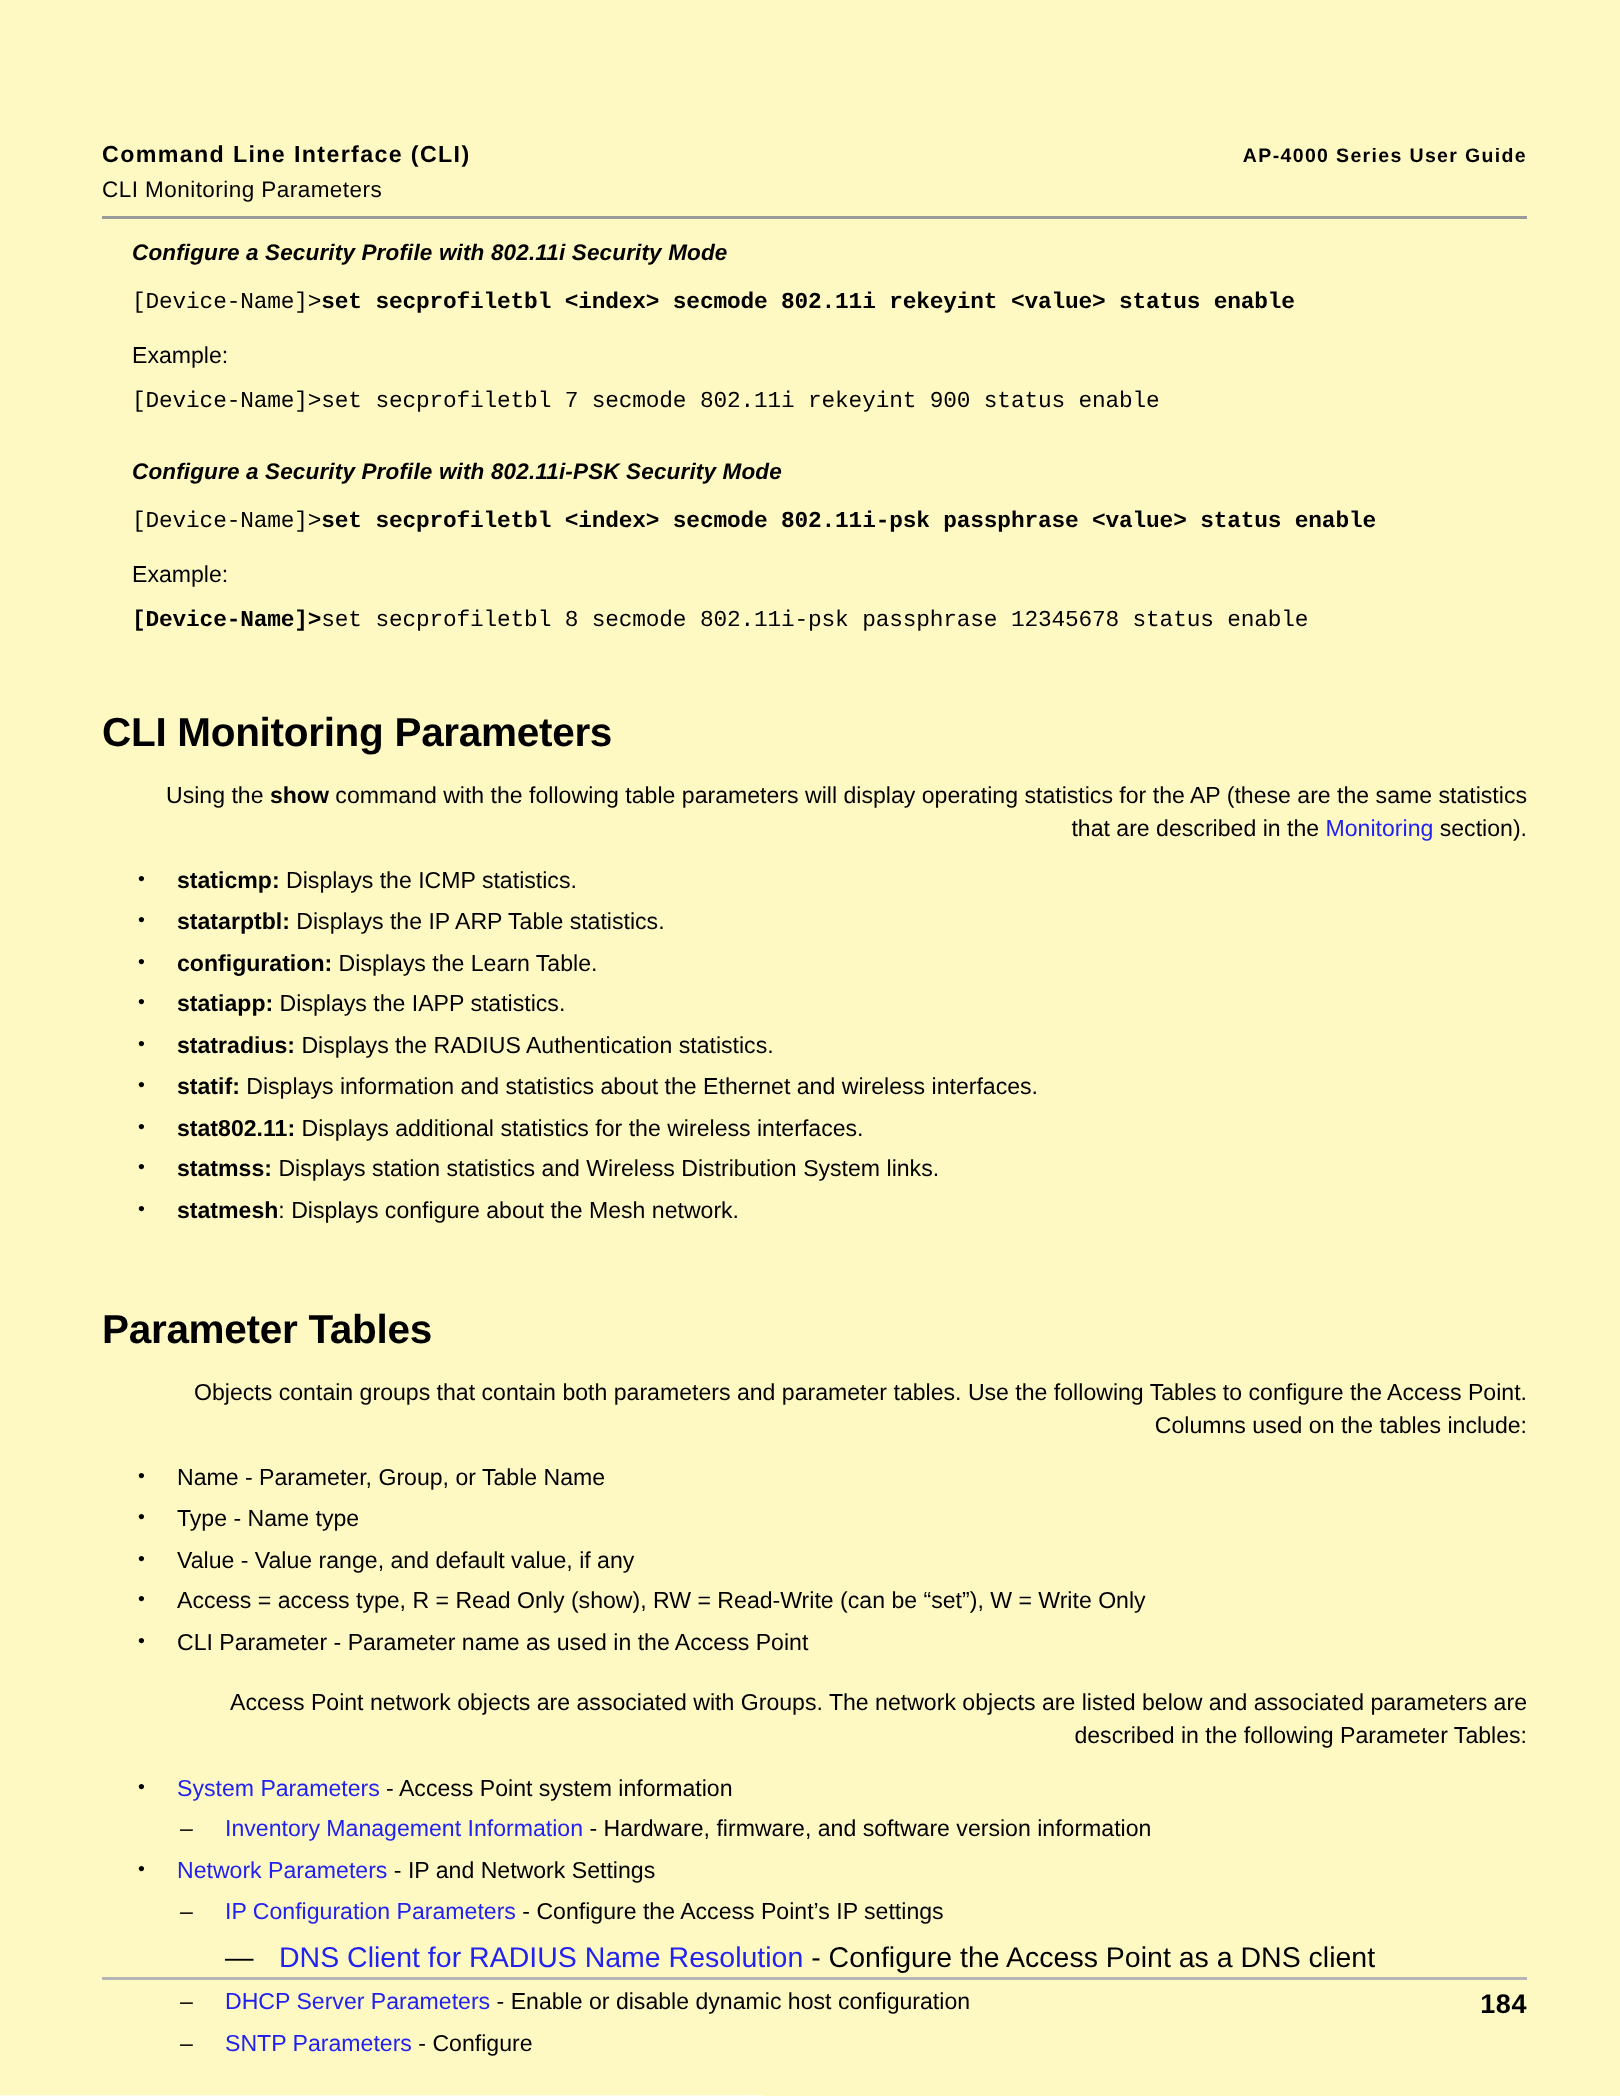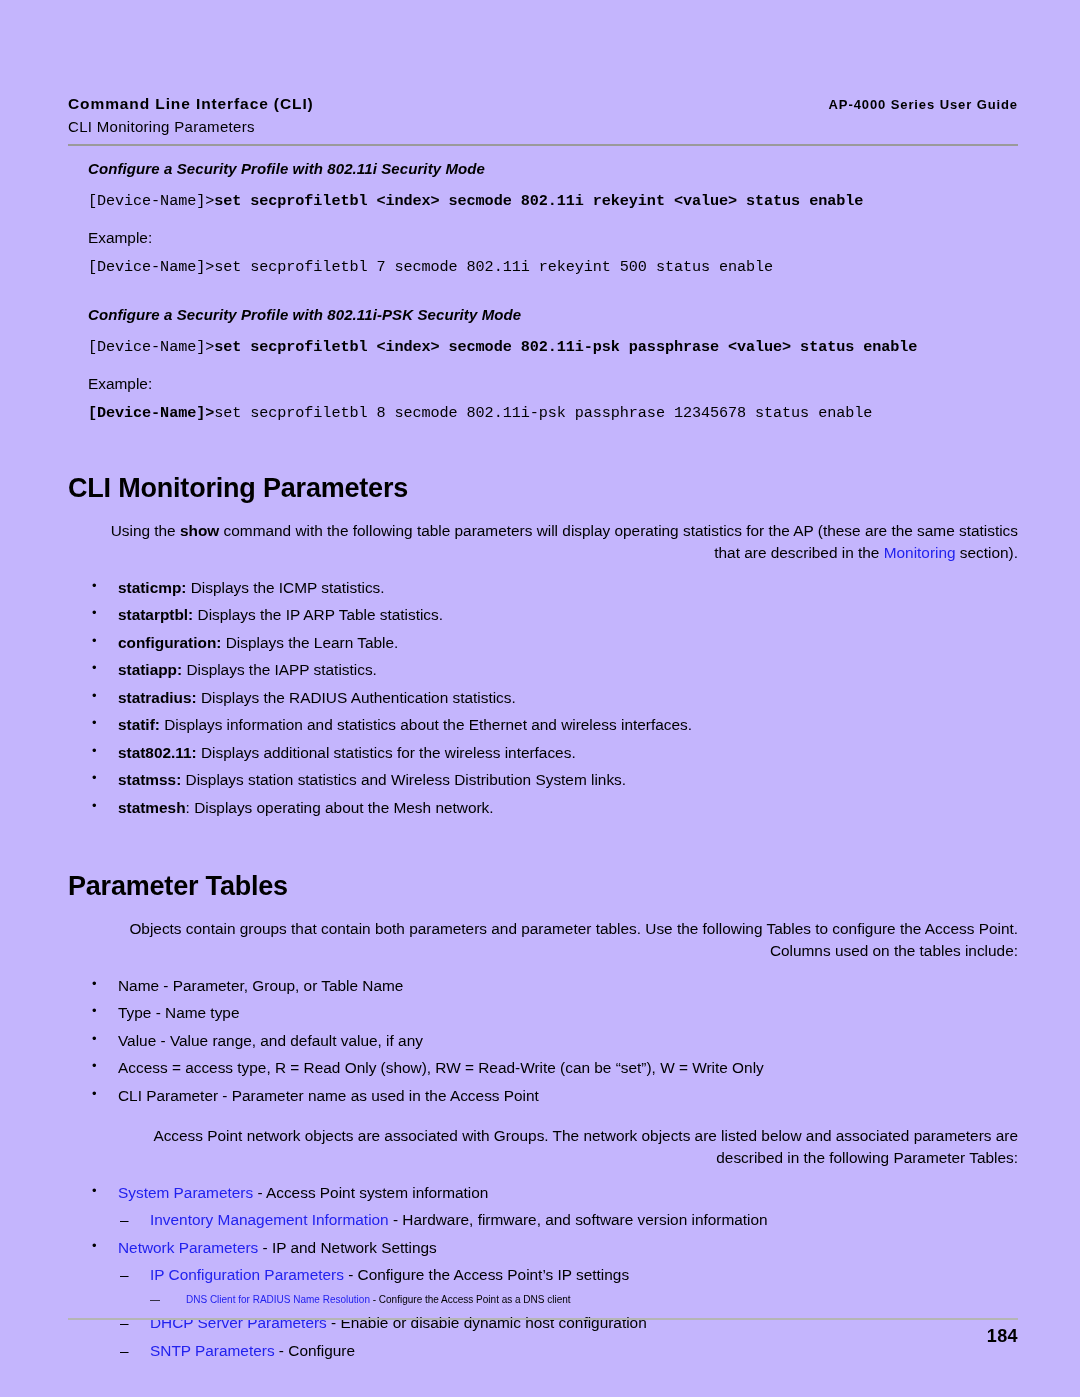--- a/index.html
+++ b/index.html
@@ -8,21 +8,21 @@
     background: #ffffff;
   }
   body {
     font-family: "Liberation Sans", sans-serif;
     color: #000000;
   }
   .page {
     position: relative;
     width: 1080px;
     height: 1397px;
-    background: #c4b5fd;
+    background: #fef9c3;
     overflow: hidden;
     box-sizing: border-box;
   }
 
   
   .runhead {
     position: absolute;
     left: 68px;
     top: 95px;
     width: 950px;
@@ -152,21 +152,21 @@
     top: 0;
   }
   ul.lvl3 {
     list-style: none;
     margin: 7px 0 0 0;
     padding: 0 0 0 0;
   }
   ul.lvl3 > li {
     position: relative;
     padding-left: 36px;
-    font-size: 10px;
+    font-size: 19px;
     line-height: 1.33;
     margin-bottom: 7px;
   }
   ul.lvl3 > li::before {
     content: "\2014";
     position: absolute;
     left: 0px;
     top: 0;
   }
 
@@ -205,21 +205,21 @@
   <div class="head-rule"></div>
 
   <div class="content">
 
     <div class="h-sub">Configure a Security Profile with 802.11i Security Mode</div>
     <div class="spacer-14"></div>
     <div class="code"><span class="n">[Device-Name]&gt;</span><span class="b">set secprofiletbl &lt;index&gt; secmode 802.11i rekeyint &lt;value&gt; status enable</span></div>
     <div class="spacer-14"></div>
     <div class="para">Example:</div>
     <div class="spacer-8"></div>
-    <div class="code"><span class="n">[Device-Name]&gt;</span><span class="n">set secprofiletbl 7 secmode 802.11i rekeyint 500 status enable</span></div>
+    <div class="code"><span class="n">[Device-Name]&gt;</span><span class="n">set secprofiletbl 7 secmode 802.11i rekeyint 900 status enable</span></div>
 
     <div class="spacer-24"></div>
 
     <div class="h-sub">Configure a Security Profile with 802.11i-PSK Security Mode</div>
     <div class="spacer-14"></div>
     <div class="code"><span class="n">[Device-Name]&gt;</span><span class="b">set secprofiletbl &lt;index&gt; secmode 802.11i-psk passphrase &lt;value&gt; status enable</span></div>
     <div class="spacer-14"></div>
     <div class="para">Example:</div>
     <div class="spacer-8"></div>
     <div class="code"><span class="b">[Device-Name]&gt;</span><span class="n">set secprofiletbl 8 secmode 802.11i-psk passphrase 12345678 status enable</span></div>
@@ -234,21 +234,21 @@
 
     <ul class="lvl1">
       <li><b>staticmp:</b><span> Displays the ICMP statistics.</span></li>
       <li><b>statarptbl:</b><span> Displays the IP ARP Table statistics.</span></li>
       <li><b>configuration:</b><span> Displays the Learn Table.</span></li>
       <li><b>statiapp:</b><span> Displays the IAPP statistics.</span></li>
       <li><b>statradius:</b><span> Displays the RADIUS Authentication statistics.</span></li>
       <li><b>statif:</b><span> Displays information and statistics about the Ethernet and wireless interfaces.</span></li>
       <li><b>stat802.11:</b><span> Displays additional statistics for the wireless interfaces.</span></li>
       <li><b>statmss:</b><span> Displays station statistics and Wireless Distribution System links.</span></li>
-      <li><b>statmesh</b><span>: Displays operating about the Mesh network.</span></li>
+      <li><b>statmesh</b><span>: Displays configure about the Mesh network.</span></li>
     </ul>
 
     <div class="spacer-24"></div>
     <h1 class="h1">Parameter Tables</h1>
     <div class="spacer-16"></div>
 
     <div class="para tight">Objects contain groups that contain both parameters and parameter tables. Use the following Tables to configure the Access Point. Columns used on the tables include:</div>
 
     <div class="spacer-14"></div>
 

